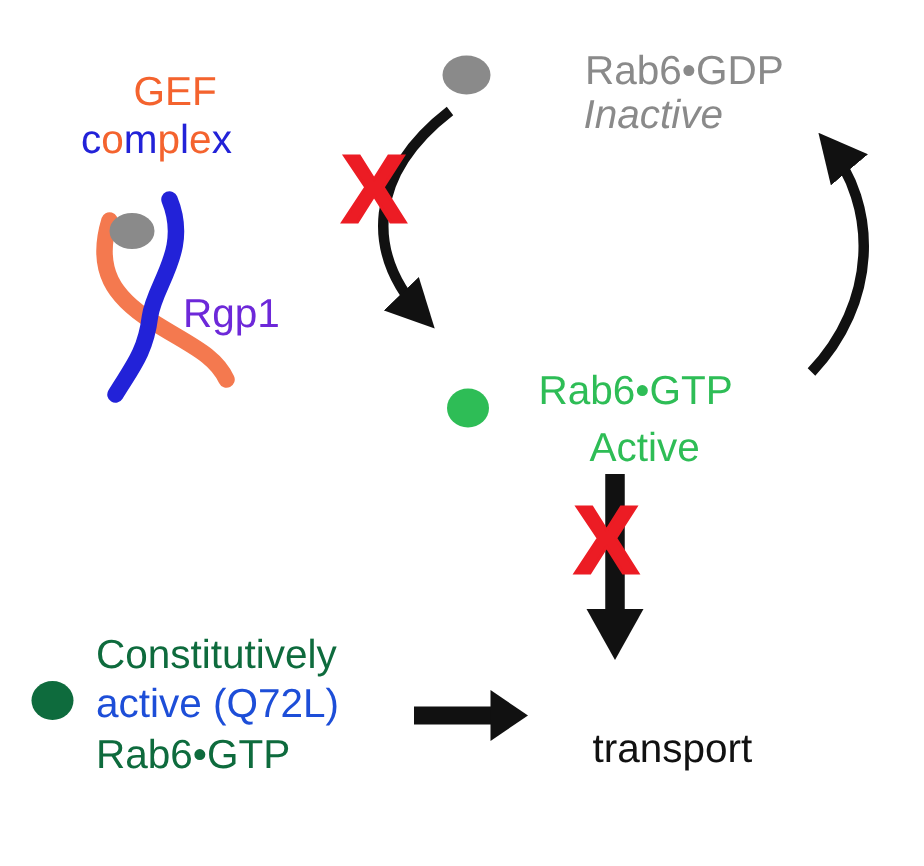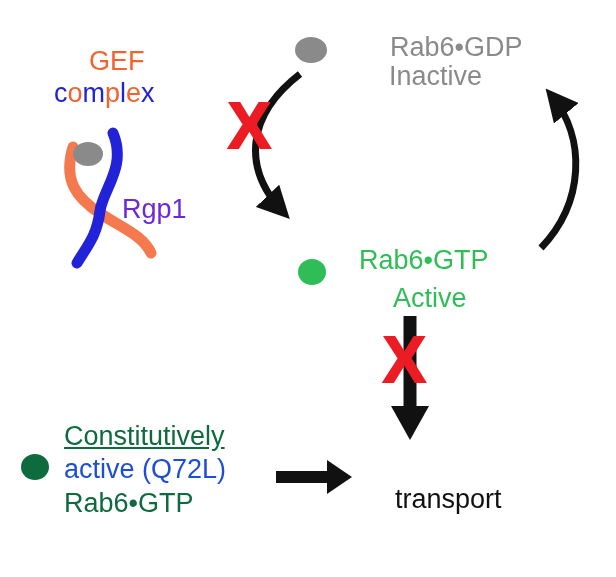--- a/index.html
+++ b/index.html
@@ -17,24 +17,24 @@
     font-size:27px;
     line-height:1.1;
     white-space:nowrap;
     font-family:"Liberation Sans", sans-serif;
   }
   .gef1{left:89px;top:47px;}
   .gef2{left:54px;top:79px;}
   .ric1{left:127px;top:144px;}
   .rgp1{left:122px;top:195px;}
   .gdp-name{left:352px;top:33px;margin-left:38px;}
-  .gdp-state{left:389px;top:62px;}
+  .gdp-state{left:389px;top:62px;font-style:italic;}
   .gtp-name{left:359px;top:246px;}
   .gtp-state{left:393px;top:284px;}
-  .const1{left:64px;top:422px;text-decoration:underline;}
+  .const1{left:64px;top:422px;}
   .const2{left:64px;top:455px;}
   .const3{left:64px;top:489px;}
   .col1{left:352px;top:451px;}
   .col2{left:352px;top:485px;margin-left:43px;}
   .xmark{
     position:absolute;
     font-size:64px;
     font-weight:bold;
     color:#ec1c24;
     -webkit-text-stroke:2px #ec1c24;

